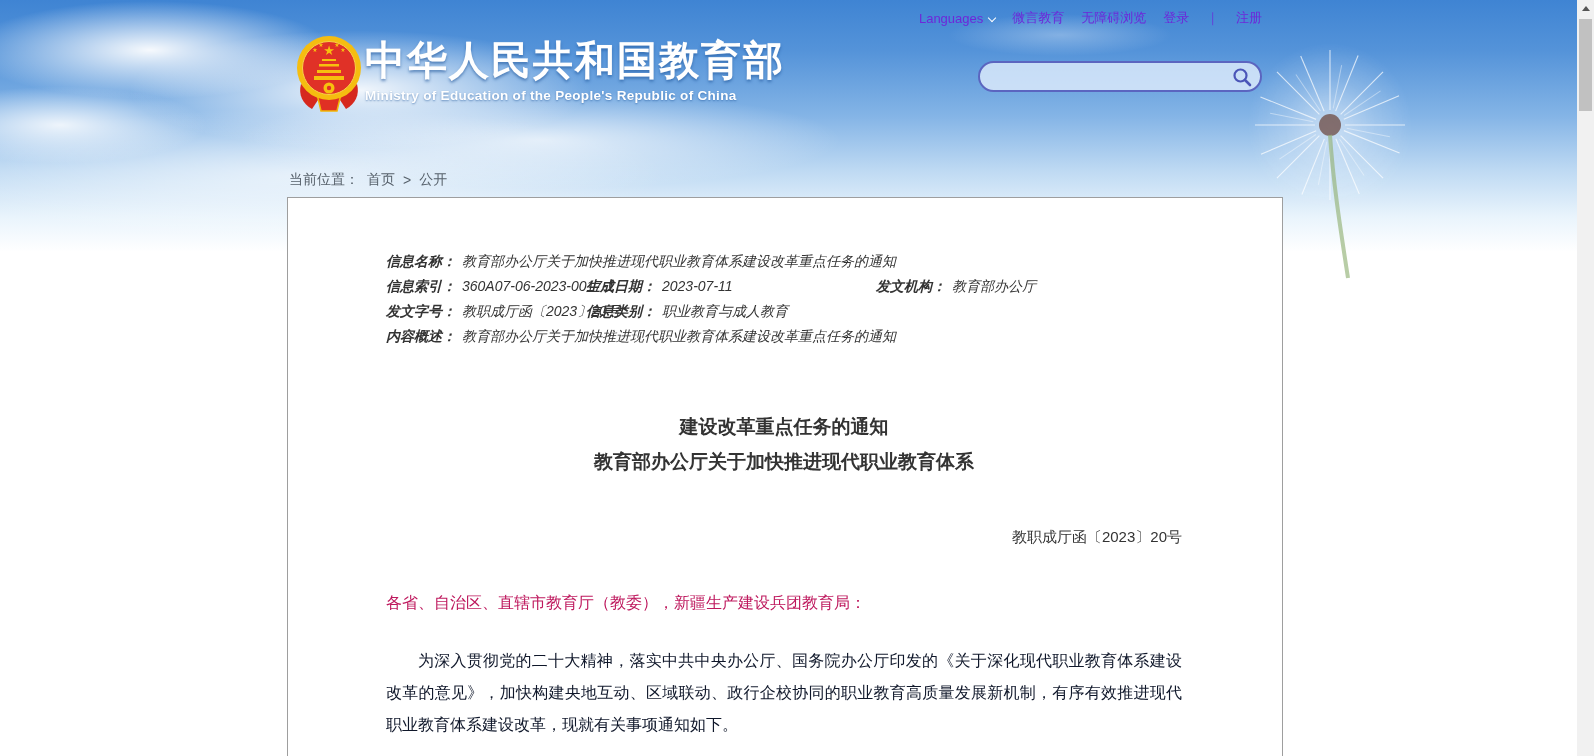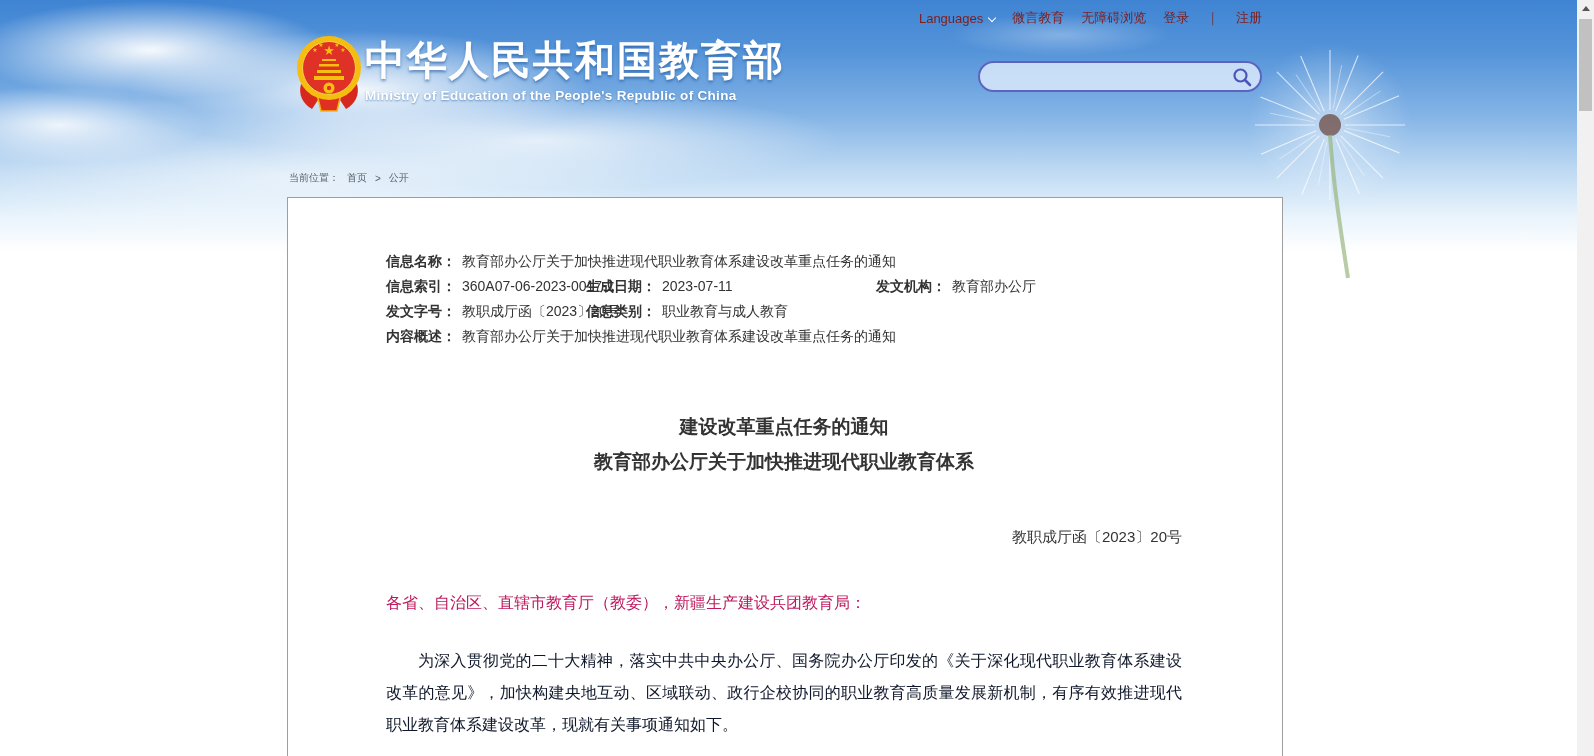--- a/index.html
+++ b/index.html
@@ -33,21 +33,21 @@
     position:absolute; top:0; left:0; width:17px; height:17px; background:#f1f1f1;
     display:flex; align-items:center; justify-content:center; cursor:pointer;
   }
   .scroll-up .tri { width:0; height:0; border-left:4px solid transparent; border-right:4px solid transparent; border-bottom:5px solid #555; }
   .scroll-thumb { position:absolute; top:19px; left:2px; width:13px; height:92px; background:#c1c1c1; }
 
   
   .topnav {
     position:absolute; top:9px; right:332px;
     display:flex; align-items:center; gap:17px;
-    color:#7f1d1d; font-size:13px; white-space:nowrap;
+    color:#6d28d9; font-size:13px; white-space:nowrap;
   }
   .topnav span { cursor:pointer; }
   .topnav .sep { cursor:default; opacity:.9; }
   .chev {
     display:inline-block; width:6px; height:6px;
     border-right:1.5px solid #fff; border-bottom:1.5px solid #fff;
     transform:rotate(45deg); margin-left:6px; vertical-align:2px;
   }
 
   
@@ -71,32 +71,32 @@
   }
   .searchbox input {
     flex:1; height:100%; background:transparent; border:none; outline:none;
     padding:0 14px; font-size:14px; color:#333; font-family:inherit;
   }
   .search-btn { width:36px; height:100%; display:flex; align-items:center; justify-content:center; cursor:pointer; background:transparent; border:none; }
 
   
   .breadcrumb {
     position:absolute; left:289px; top:171px;
-    font-size:10px; color:#57616b; display:flex; gap:8px; align-items:center;
+    font-size:14px; color:#57616b; display:flex; gap:8px; align-items:center;
   }
   .breadcrumb .link { cursor:pointer; }
 
   
   .panel {
     position:absolute; left:287px; top:197px; width:996px; height:690px;
     background:#ffffff; border:1px solid #9e9e9e;
   }
   .panel-inner { padding:55px 100px 0 98px; }
 
-  .meta { font-size:14px; color:#333; }
+  .meta { font-size:14px; color:#333;font-style:italic; }
   .meta-row { position:relative; height:25px; }
   .m-label { position:absolute; font-weight:bold; white-space:nowrap; }
   .m-val   { position:absolute; white-space:nowrap; }
   .pos-0   { left:0; }
   .pos-v1  { left:76px; }
   .pos-c2  { left:200px; }
   .pos-v2  { left:276px; }
   .pos-c3  { left:490px; }
   .pos-v3  { left:566px; }
 

